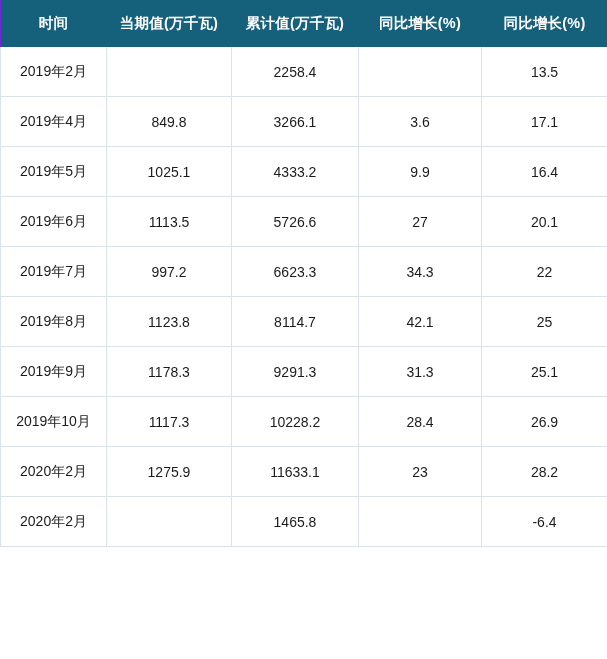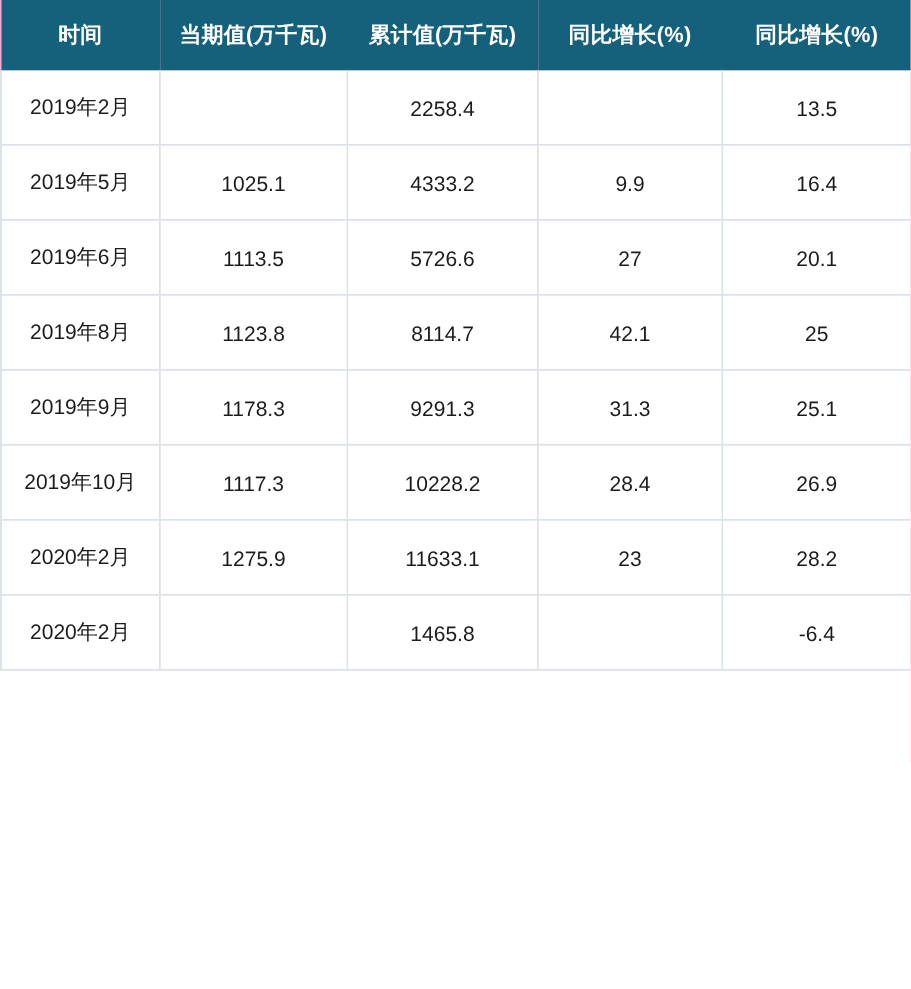--- a/index.html
+++ b/index.html
@@ -14,21 +14,21 @@
     overflow: hidden;
   }
   .table-wrap {
     width: 607px;
     box-sizing: border-box;
   }
   table.data-table {
     border-collapse: collapse;
     table-layout: fixed;
     width: 607px;
-    background: #f9a8d4;
+    background: #6d28d9;
   }
   table.data-table col.c0 { width: 106px; }
   table.data-table col.c1 { width: 125px; }
   table.data-table col.c2 { width: 127px; }
   table.data-table col.c3 { width: 123px; }
   table.data-table col.c4 { width: 126px; }
 
   thead th {
     background: #15607a;
     color: #ffffff;
@@ -82,32 +82,46 @@
     </thead>
     <tbody>
       <tr>
         <td class="first-col">2019年2月</td>
         <td></td>
         <td>2258.4</td>
         <td></td>
         <td>13.5</td>
       </tr>
       <tr>
+        <td class="first-col">2019年4月</td>
+        <td>849.8</td>
+        <td>3266.1</td>
+        <td>3.6</td>
+        <td>17.1</td>
+      </tr>
+      <tr>
         <td class="first-col">2019年5月</td>
         <td>1025.1</td>
         <td>4333.2</td>
         <td>9.9</td>
         <td>16.4</td>
       </tr>
       <tr>
         <td class="first-col">2019年6月</td>
         <td>1113.5</td>
         <td>5726.6</td>
         <td>27</td>
         <td>20.1</td>
+      </tr>
+      <tr>
+        <td class="first-col">2019年7月</td>
+        <td>997.2</td>
+        <td>6623.3</td>
+        <td>34.3</td>
+        <td>22</td>
       </tr>
       <tr>
         <td class="first-col">2019年8月</td>
         <td>1123.8</td>
         <td>8114.7</td>
         <td>42.1</td>
         <td>25</td>
       </tr>
       <tr>
         <td class="first-col">2019年9月</td>

